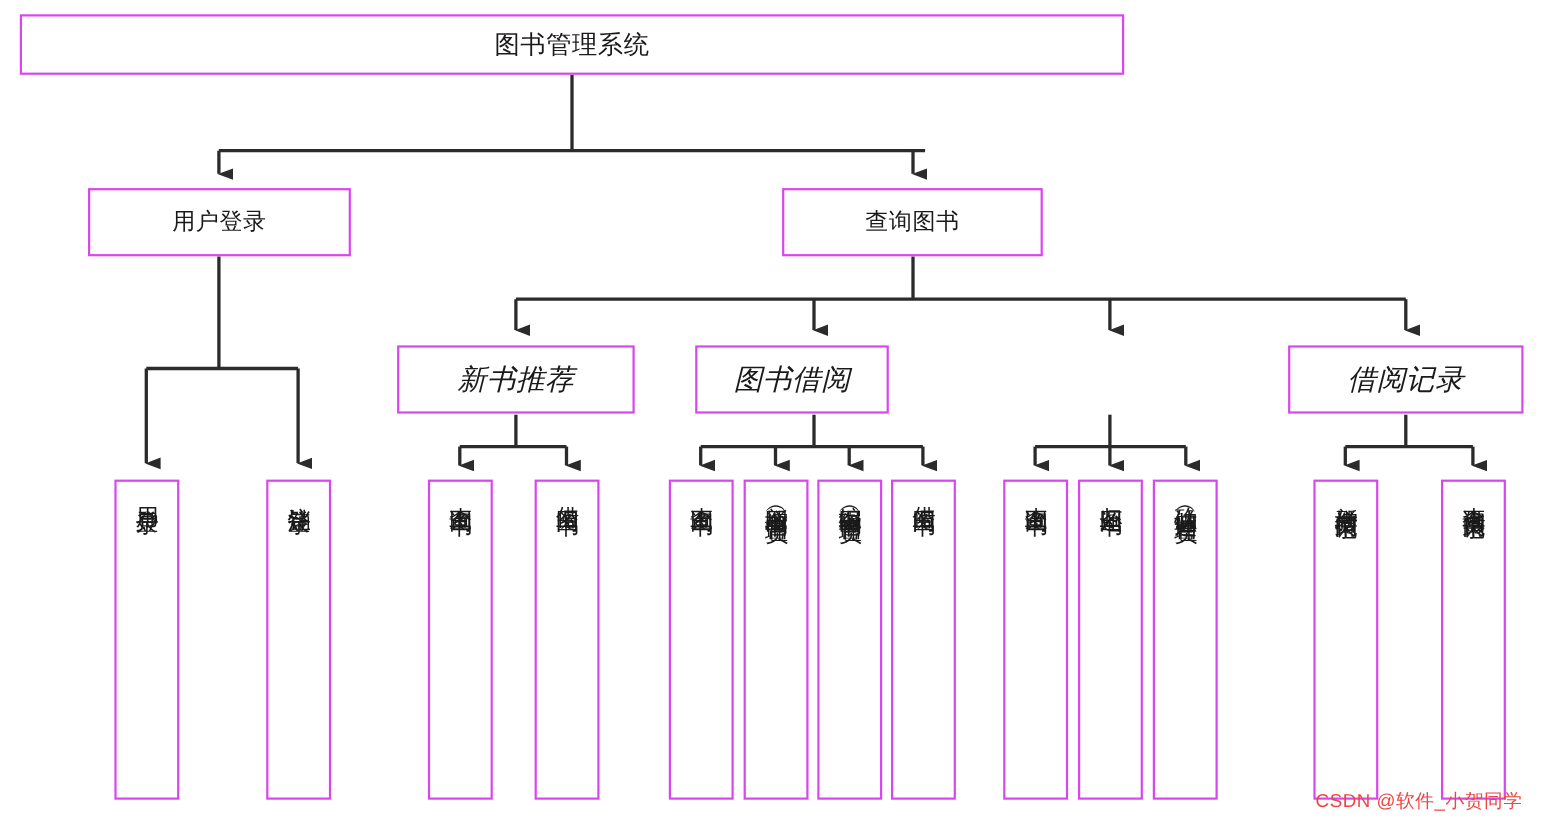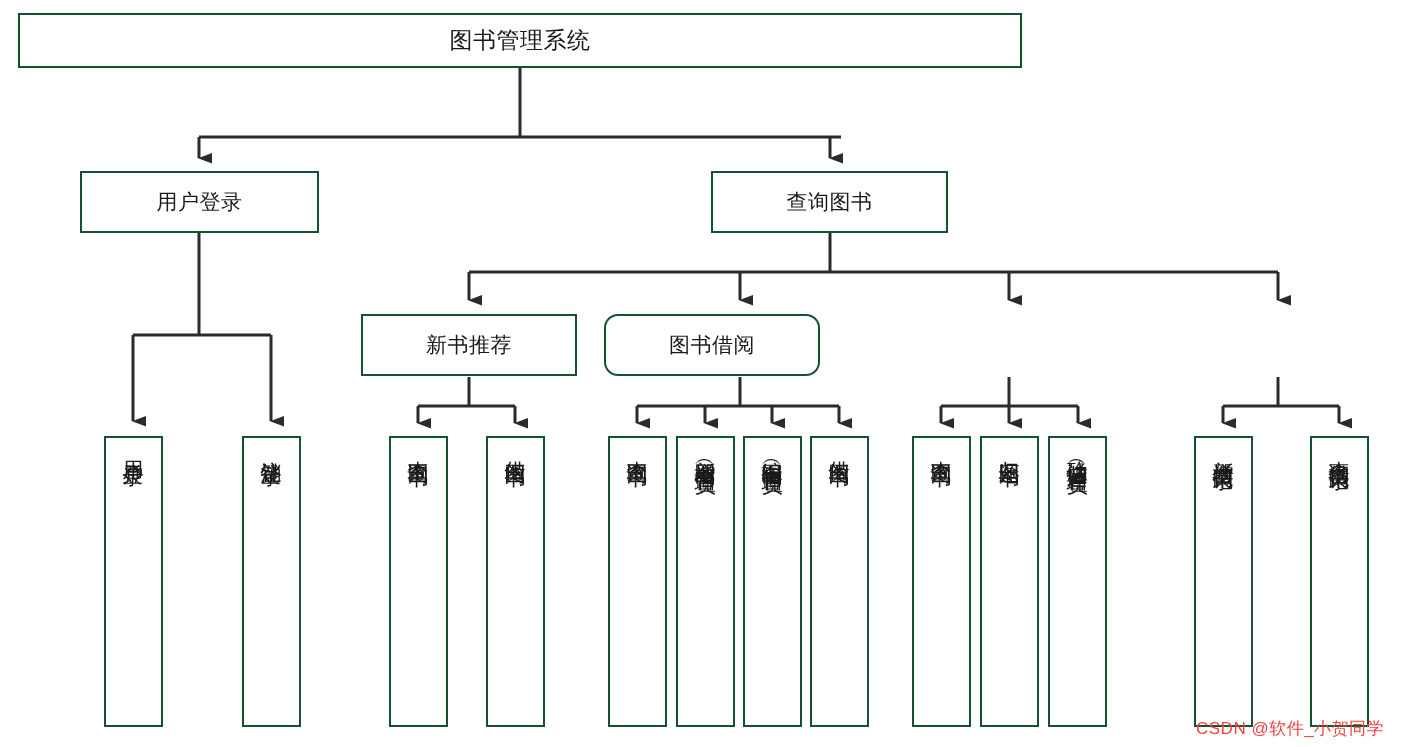--- a/index.html
+++ b/index.html
@@ -22,21 +22,21 @@
     left: 0;
     top: 0;
     width: 1405px;
     height: 747px;
     pointer-events: none;
   }
   .node {
     position: absolute;
     box-sizing: border-box;
     background: #ffffff;
-    border: 2px solid #14532d;
+    border: 2px solid #d946ef;
     display: flex;
     align-items: center;
     justify-content: center;
     color: #1a1a1a;
   }
   .node .lbl {
     display: block;
     text-align: center;
     line-height: 1.18;
   }
@@ -50,21 +50,21 @@
     padding-top: 6px;
   }
   .node.vert .lbl {
     writing-mode: vertical-rl;
     text-orientation: upright;
     letter-spacing: 2px;
     line-height: 1.0;
   }
   .n-root   { font-size: 23px; }
   .n-l2     { font-size: 21px; }
-  .n-l3     { font-size: 21px; }
+  .n-l3     { font-size: 26px; font-style: italic; }
   .n-leaf   { font-size: 21px; }
   .watermark {
     position: absolute;
     color: #ef4444;
     font-size: 17px;
     letter-spacing: 0.5px;
     white-space: nowrap;
     user-select: none;
   }
 </style>
@@ -131,22 +131,25 @@
   <div class="node horiz n-l2" style="left:80px; top:171px; width:239px; height:62px;">
     <span class="lbl">用户登录</span>
   </div>
   <div class="node horiz n-l2" style="left:711px; top:171px; width:237px; height:62px;">
     <span class="lbl">查询图书</span>
   </div>
 
   <div class="node horiz n-l3" style="left:361px; top:314px; width:216px; height:62px;">
     <span class="lbl">新书推荐</span>
   </div>
-  <div class="node horiz n-l3" style="left:604px; top:314px; width:216px; height:62px;border-radius:14px;">
+  <div class="node horiz n-l3" style="left:632px; top:314px; width:176px; height:62px;">
     <span class="lbl">图书借阅</span>
+  </div>
+  <div class="node horiz n-l3" style="left:1171px; top:314px; width:214px; height:62px;">
+    <span class="lbl">借阅记录</span>
   </div>
 
   <div class="node vert n-leaf" style="left:104px; top:436px; width:59px; height:291px;">
     <span class="lbl">用户登录</span>
   </div>
   <div class="node vert n-leaf" style="left:242px; top:436px; width:59px; height:291px;">
     <span class="lbl">注销登录</span>
   </div>
 
   <div class="node vert n-leaf" style="left:389px; top:436px; width:59px; height:291px;">

